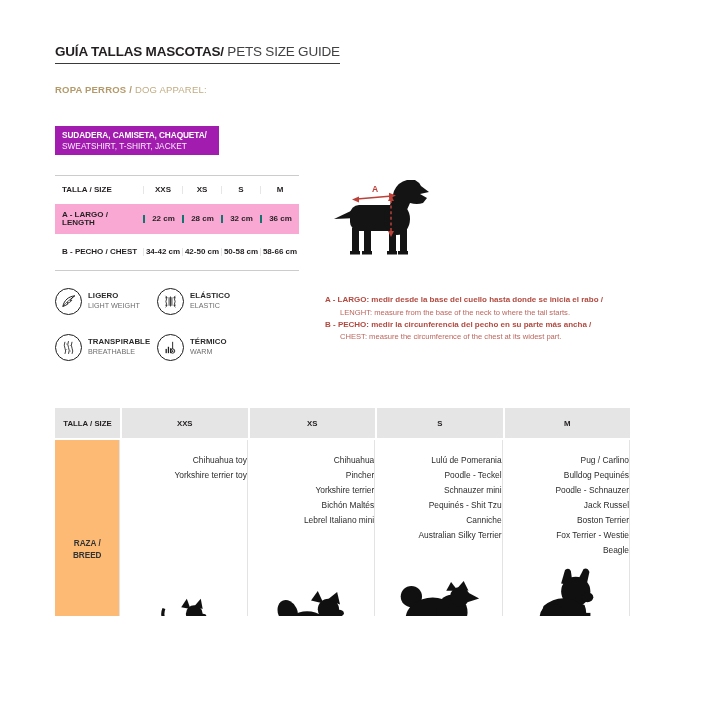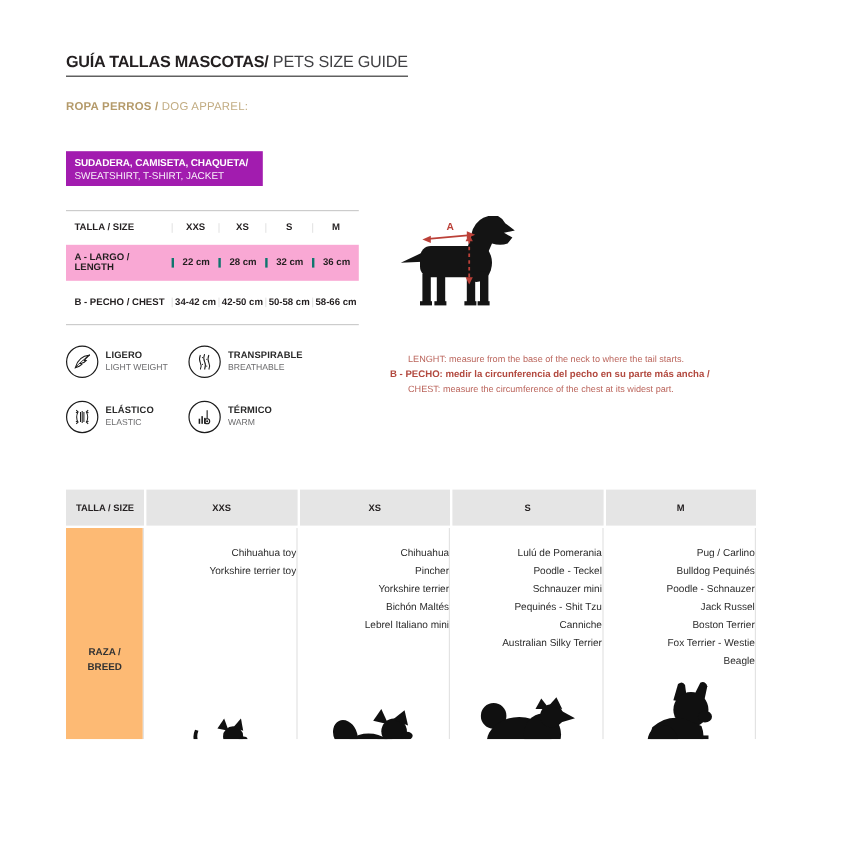--- a/index.html
+++ b/index.html
@@ -153,72 +153,73 @@
         </svg>
       </span>
       <div class="flabels">
         <div class="f-es">LIGERO</div>
         <div class="f-en">LIGHT WEIGHT</div>
       </div>
     </div>
     <div class="feature">
       <span class="ficon">
         <svg width="17" height="17" viewBox="0 0 24 24" fill="none" stroke="#1c1c1c" stroke-width="1.2">
-          <path d="M7,4 Q5,9 7,13 Q9,17 7,21"></path>
-          <path d="M12,3 Q10,8 12,12 Q14,16 12,21"></path>
-          <path d="M17,4 Q15,9 17,13 Q19,17 17,21"></path>
-          <circle cx="9.5" cy="7" r="0.7" fill="#1c1c1c" stroke="none"></circle>
-          <circle cx="14.5" cy="9" r="0.7" fill="#1c1c1c" stroke="none"></circle>
-          <circle cx="9.5" cy="15" r="0.7" fill="#1c1c1c" stroke="none"></circle>
-          <circle cx="14.5" cy="17" r="0.7" fill="#1c1c1c" stroke="none"></circle>
-        </svg>
-      </span>
-      <div class="flabels">
-        <div class="f-es">TRANSPIRABLE</div>
-        <div class="f-en">BREATHABLE</div>
-      </div>
-    </div>
-    <div class="feature">
-      <span class="ficon">
-        <svg width="17" height="17" viewBox="0 0 24 24" fill="none" stroke="#1c1c1c" stroke-width="1.2">
           <line x1="10" y1="6" x2="10" y2="18"></line>
           <line x1="12" y1="5" x2="12" y2="19"></line>
           <line x1="14" y1="6" x2="14" y2="18"></line>
           <path d="M7,6 Q4,12 7,18"></path>
           <path d="M17,6 Q20,12 17,18"></path>
           <path d="M5,4 L7,6 L4.6,7"></path>
           <path d="M19,4 L17,6 L19.4,7"></path>
           <path d="M5,20 L7,18 L4.6,17"></path>
           <path d="M19,20 L17,18 L19.4,17"></path>
         </svg>
       </span>
       <div class="flabels">
         <div class="f-es">ELÁSTICO</div>
         <div class="f-en">ELASTIC</div>
       </div>
     </div>
     <div class="feature">
       <span class="ficon">
+        <svg width="17" height="17" viewBox="0 0 24 24" fill="none" stroke="#1c1c1c" stroke-width="1.2">
+          <path d="M7,4 Q5,9 7,13 Q9,17 7,21"></path>
+          <path d="M12,3 Q10,8 12,12 Q14,16 12,21"></path>
+          <path d="M17,4 Q15,9 17,13 Q19,17 17,21"></path>
+          <circle cx="9.5" cy="7" r="0.7" fill="#1c1c1c" stroke="none"></circle>
+          <circle cx="14.5" cy="9" r="0.7" fill="#1c1c1c" stroke="none"></circle>
+          <circle cx="9.5" cy="15" r="0.7" fill="#1c1c1c" stroke="none"></circle>
+          <circle cx="14.5" cy="17" r="0.7" fill="#1c1c1c" stroke="none"></circle>
+        </svg>
+      </span>
+      <div class="flabels">
+        <div class="f-es">TRANSPIRABLE</div>
+        <div class="f-en">BREATHABLE</div>
+      </div>
+    </div>
+    <div class="feature">
+      <span class="ficon">
         <svg width="17" height="17" viewBox="0 0 24 24" fill="none" stroke="#1c1c1c" stroke-width="1.3">
           <line x1="15" y1="4" x2="15" y2="14"></line>
           <circle cx="15" cy="17" r="3"></circle>
           <circle cx="15" cy="17" r="1.2" fill="#1c1c1c" stroke="none"></circle>
           <rect x="5" y="14" width="1.8" height="6" fill="#1c1c1c" stroke="none"></rect>
           <rect x="8.2" y="11" width="1.8" height="9" fill="#1c1c1c" stroke="none"></rect>
           <rect x="11.4" y="13" width="1.8" height="7" fill="#1c1c1c" stroke="none"></rect>
         </svg>
       </span>
       <div class="flabels">
         <div class="f-es">TÉRMICO</div>
         <div class="f-en">WARM</div>
       </div>
     </div>
   </div>
 
   <div class="notes">
+    <div class="note-es">A - LARGO: medir desde la base del cuello hasta donde se inicia el rabo /</div>
     <div class="note-en">LENGHT: measure from the base of the neck to where the tail starts.</div>
     <div class="note-es">B - PECHO: medir la circunferencia del pecho en su parte más ancha /</div>
     <div class="note-en">CHEST: measure the circumference of the chest at its widest part.</div>
   </div>
 
   <div class="breed-table">
     <div class="bt-head">
       <div class="bt-hcell bt-hc0">TALLA / SIZE</div>
       <div class="bt-hcell bt-hc">XXS</div>
       <div class="bt-hcell bt-hc">XS</div>

